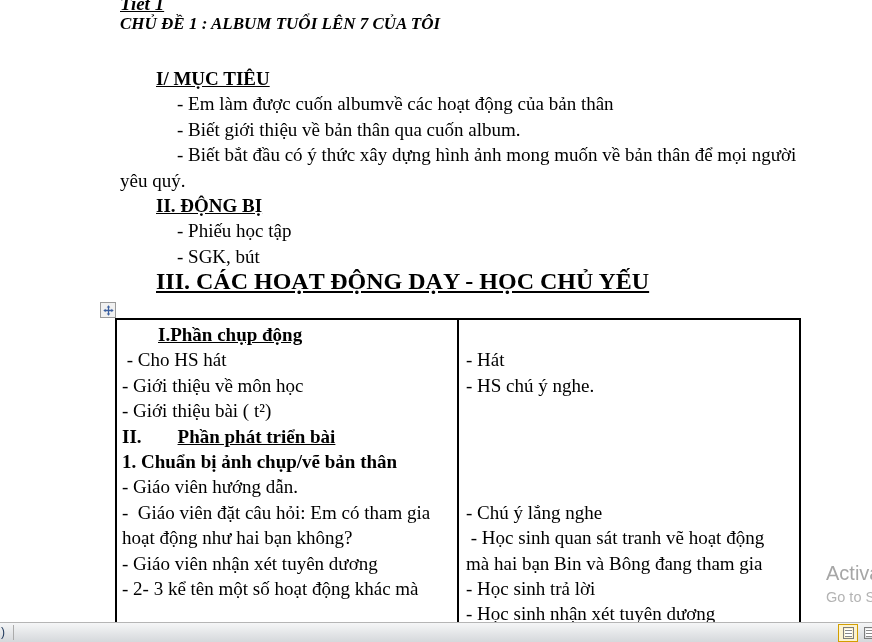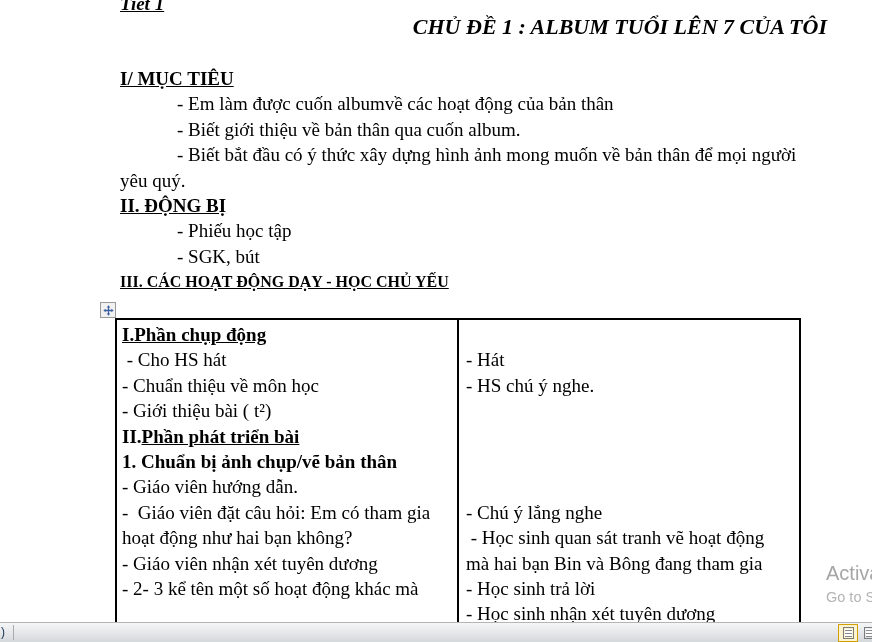--- a/index.html
+++ b/index.html
@@ -12,38 +12,38 @@
     font-family: "Liberation Serif", serif;
     color: #000;
   }
   .doc-line {
     height: 25.4px;
     line-height: 25.4px;
     font-size: 19px;
     white-space: pre;
   }
   .b { font-weight: bold; }
-  .u { text-decoration: underline; }
+  .u { text-decoration: underline; margin-left: 36px; }
   .indent { padding-left: 57px; font-family: Liberation Serif, serif; }
 
   .lesson-label {
     position: absolute; left: 120px; top: -7px;
     font-size: 19px; font-weight: bold; font-style: italic;
     text-decoration: underline;
   }
   .doc-title {
-    position: absolute; left: 132px; top: 14px; width: 695px;
-    text-align: right;
-    font-size: 22px; font-weight: bold; font-style: italic;
+    position: absolute; left: 120px; top: 14px; width: 695px;
+    text-align: left;
+    font-size: 17px; font-weight: bold; font-style: italic;
     white-space: pre;
   }
   .doc-body {
     position: absolute; left: 120px; top: 66px; width: 700px;
   }
-  .h3-line { font-size: 16px; }
+  .h3-line { font-size: 24px; }
 
   
   .lesson-table {
     position: absolute; left: 115px; top: 318px;
     width: 686px; height: 330px;
     border: 2px solid #000;
     display: flex;
   }
   .cell { padding-top: 2px; }
   .cell-left  { width: 342px; border-right: 2px solid #000; padding-left: 5px; }
@@ -132,21 +132,21 @@
 <div class="move-handle">
   <svg viewBox="0 0 16 16">
     <path d="M8 0.5 L10.6 3.8 H8.9 V6.9 H12.2 V5.4 L15.5 8 L12.2 10.6 V9.1 H8.9 V12.2 H10.6 L8 15.5 L5.4 12.2 H7.1 V9.1 H3.8 V10.6 L0.5 8 L3.8 5.4 V6.9 H7.1 V3.8 H5.4 Z" fill="#3b5fa0"></path>
   </svg>
 </div>
 
 <div class="lesson-table">
   <div class="cell cell-left">
     <div class="doc-line b u">I.Phần chụp động</div>
     <div class="doc-line"> - Cho HS hát</div>
-    <div class="doc-line">- Chuẩn thiệu về môn học</div>
+    <div class="doc-line">- Giới thiệu về môn học</div>
     <div class="doc-line">- Giới thiệu bài ( t²)</div>
     <div class="doc-line b"><span>II.</span><span class="u">Phần phát triển bài</span></div>
     <div class="doc-line b">1. Chuẩn bị ảnh chụp/vẽ bản thân</div>
     <div class="doc-line">- Giáo viên hướng dẫn.</div>
     <div class="doc-line">-  Giáo viên đặt câu hỏi: Em có tham gia</div>
     <div class="doc-line">hoạt động như hai bạn không?</div>
     <div class="doc-line">- Giáo viên nhận xét tuyên dương</div>
     <div class="doc-line">- 2- 3 kể tên một số hoạt động khác mà</div>
   </div>
   <div class="cell cell-right">

